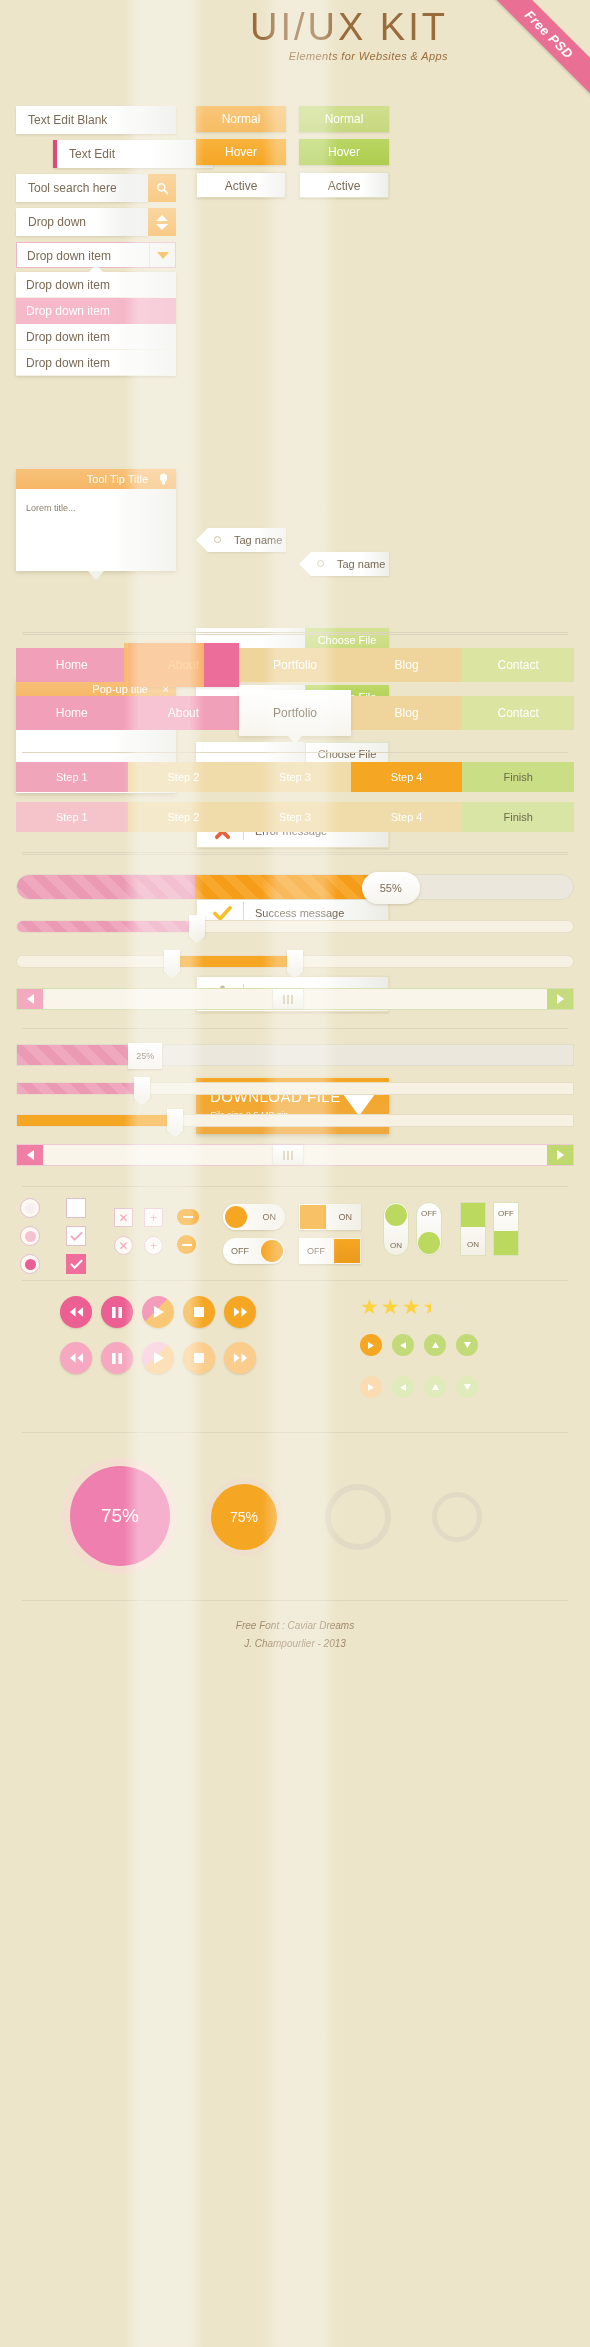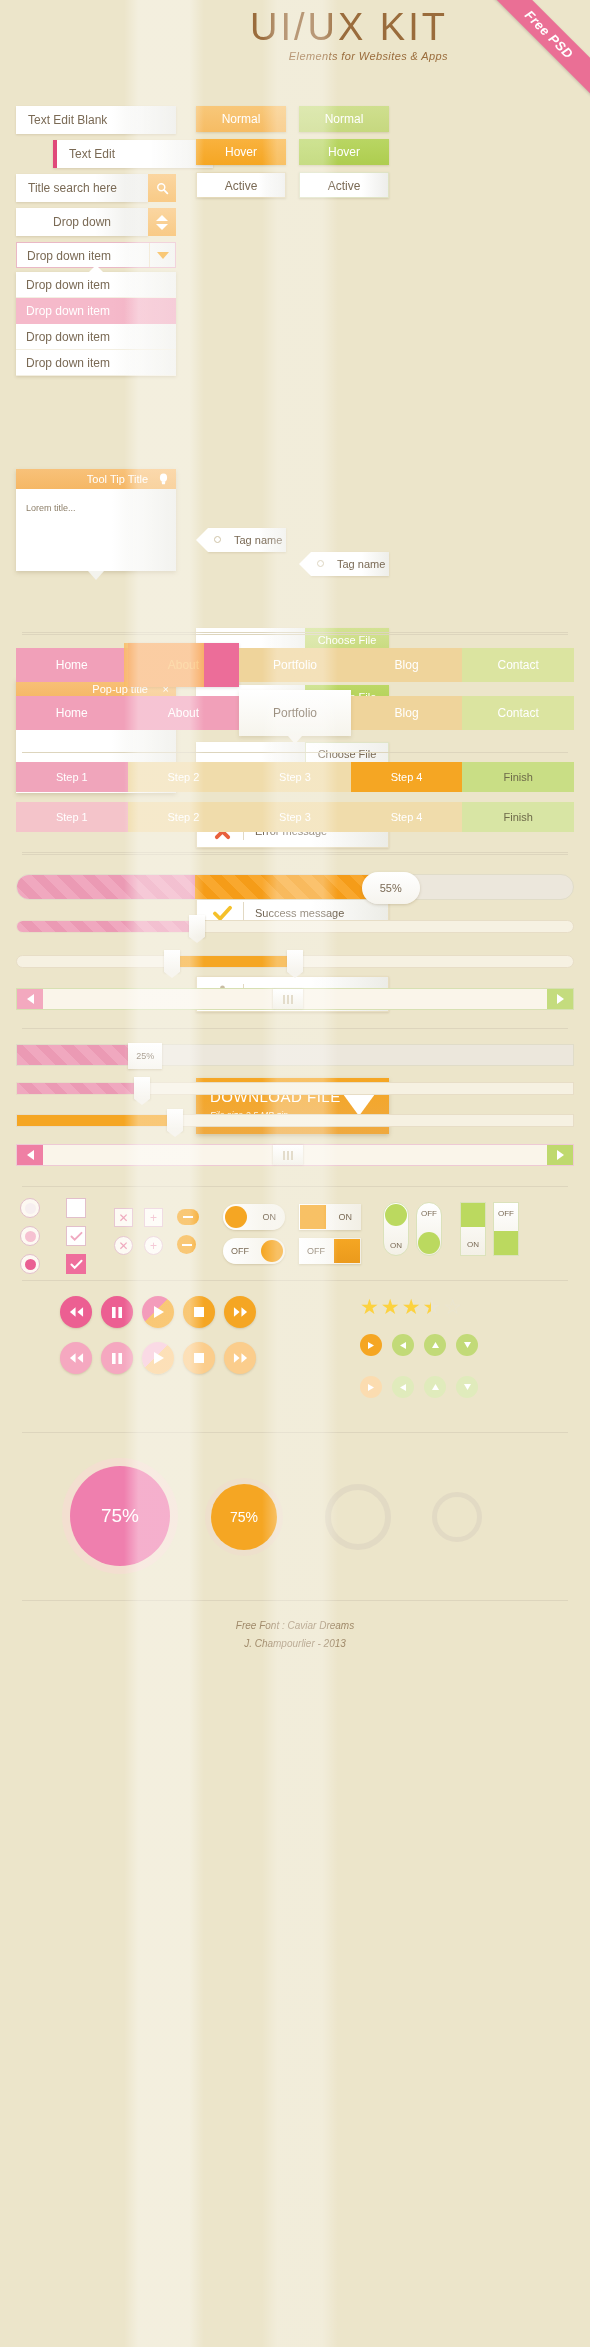--- a/index.html
+++ b/index.html
@@ -222,30 +222,30 @@
       <div class="logo-sub">Elements for Websites &amp; Apps</div>
     </div>
     <div class="ribbon">Free PSD</div>
   </div>
 
   <div class="row field blank" style="left:16px; top:106px; width:160px;">Text Edit Blank</div>
 
   <div class="row field focus" style="left:16px; top:140px; width:160px;margin-left:37px;">Text Edit</div>
 
   <div class="row" style="left:16px; top:174px; width:160px; height:28px;">
-    <div class="field" style="width:132px; height:28px;">Title search here</div>
+    <div class="field" style="width:132px; height:28px;">Tool search here</div>
     <div style="position:absolute; right:0; top:0; width:28px; height:28px; background:linear-gradient(to bottom,#f8bd68,#f5aa3c); display:flex; align-items:center; justify-content:center;">
       <svg width="13" height="13" viewBox="0 0 16 16" aria-hidden="true">
         <circle cx="6.5" cy="6.5" r="4.3" fill="none" stroke="#fff" stroke-width="1.8"></circle>
         <line x1="9.8" y1="9.8" x2="14" y2="14" stroke="#fff" stroke-width="2.2" stroke-linecap="round"></line>
       </svg>
     </div>
   </div>
 
-  <div class="row" style="left:16px; top:208px; width:160px; height:28px;text-align:center;">
+  <div class="row" style="left:16px; top:208px; width:160px; height:28px;">
     <div class="field" style="width:132px; height:28px;">Drop down</div>
     <div style="position:absolute; right:0; top:0; width:28px; height:28px; background:linear-gradient(to bottom,#f8bd68,#f5aa3c); display:flex; flex-direction:column; align-items:center; justify-content:center; gap:3px;">
       <div style="width:0;height:0;border-left:6px solid transparent;border-right:6px solid transparent;border-bottom:6px solid #fff;"></div>
       <div style="width:0;height:0;border-left:6px solid transparent;border-right:6px solid transparent;border-top:6px solid #fff;"></div>
     </div>
   </div>
 
   <div class="row" style="left:16px; top:242px; width:160px; height:26px; border:1px solid #eab8c6; background:linear-gradient(to right,#ffffff 60%,#efefea);">
     <div style="position:absolute; left:10px; top:0; line-height:26px; font-size:12px; color:#7a6a55;">Drop down item</div>
     <div style="position:absolute; right:0; top:0; width:26px; height:24px; border-left:1px solid #eee1c4; display:flex; align-items:center; justify-content:center;">

